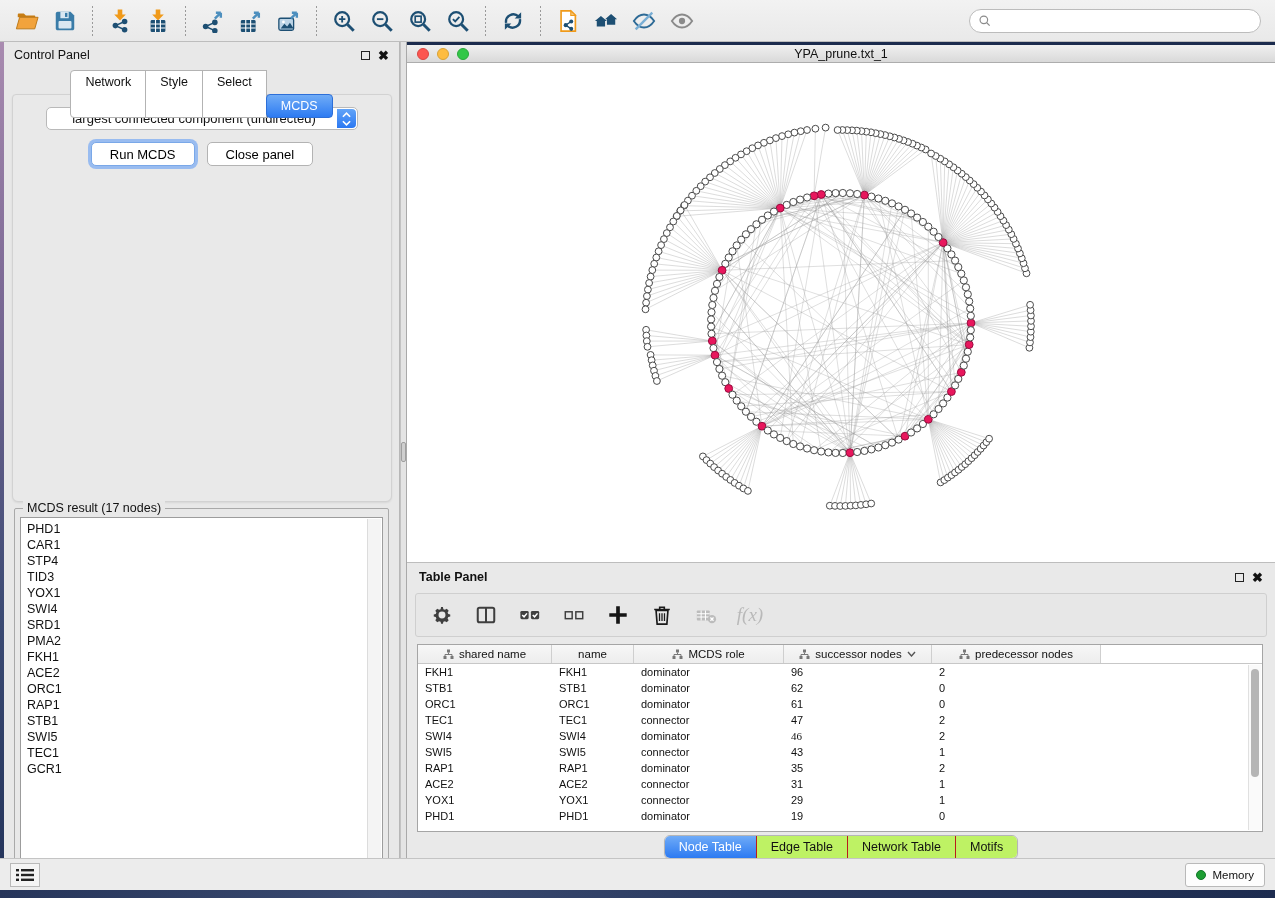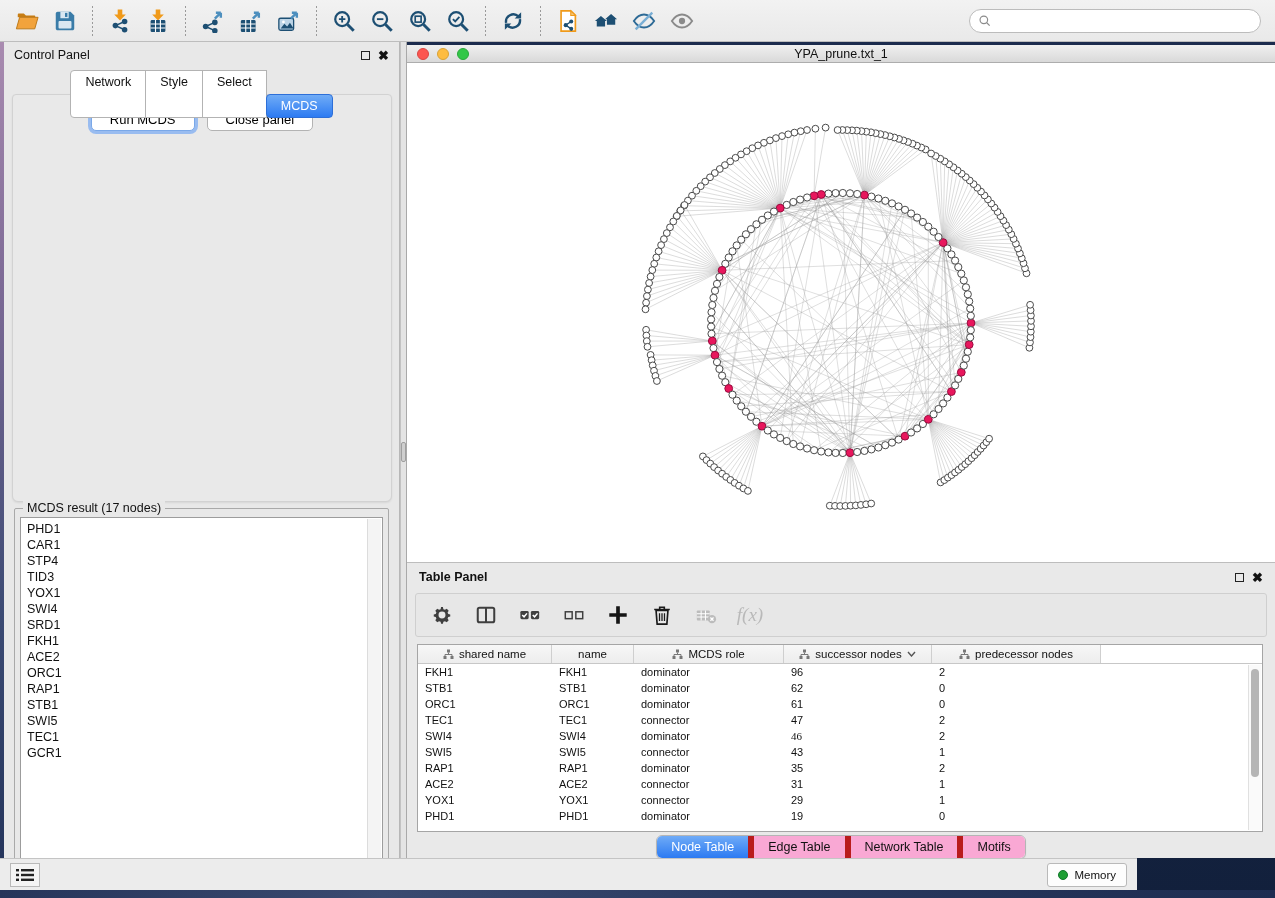--- a/index.html
+++ b/index.html
@@ -94,26 +94,26 @@
   .th { display:flex; align-items:center; justify-content:center; gap:5px; font-size:11.5px; border-right:1px solid #cfcfcf; overflow:hidden; }
   .th svg { flex:0 0 auto; }
   .tbody .tr { display:flex; height:16px; }
   .td { font-size:11px; line-height:16px; padding:0 6px 0 7px; white-space:nowrap; overflow:hidden; }
   .td.num { text-align:left; padding-right:15px; }
   .tscroll { position:absolute; right:1px; top:20px; width:13px; bottom:1px; background:#fafafa; border-left:1px solid #e0e0e0; }
   .tscroll .thumb { position:absolute; left:2px; right:2px; top:4px; height:108px; background:#b5b5b5; border-radius:6px; }
 
   .table-tabs { position:absolute; left:0; right:0; top:272px; display:flex; justify-content:center; }
   .tt-wrap { display:flex; background:#fff; border:1px solid #b5b5b5; border-radius:6px; overflow:hidden; box-shadow:0 1px 1px rgba(0,0,0,.12); }
-  .tt-tab { padding:4px 14px; font-size:12.5px; border-left:6px solid #b91c1c; cursor:pointer; background:#f9a8d4; }
+  .tt-tab { padding:4px 14px; font-size:12.5px; border-left:1px solid #b91c1c; cursor:pointer; background:#bef264; }
   .tt-tab:first-child { border-left:none; }
   .tt-tab.active { background:linear-gradient(180deg,#6fabf7,#2c7af2); color:#fff; }
 
   
-  .status-bar { position:absolute; left:0; top:858px; width:1137px; height:32px; background:#ececec; border-top:1px solid #c4c4c4;
+  .status-bar { position:absolute; left:0; top:858px; width:1275px; height:32px; background:#ececec; border-top:1px solid #c4c4c4;
     display:flex; align-items:center; padding:12px 10px; }
   .list-btn { width:30px; height:24px; background:#f4f4f4; border:1px solid #b9b9b9; display:flex; align-items:center; justify-content:center; cursor:pointer; }
   .memory-btn { margin-left:auto; height:24px; padding:0 10px; background:#fdfdfd; border:1px solid #b9b9b9; border-radius:3px;
     display:flex; align-items:center; gap:6px; font-size:11.5px; cursor:pointer; }
   .memory-dot { width:10px; height:10px; border-radius:50%; background:#1d9e33; border:1px solid #12762a; }
 </style>
 </head>
 <body>
 
 <div class="desktop-left"></div>
@@ -270,36 +270,48 @@
       <span class="close-btn">✖</span>
     </span>
   </div>
   <div class="cp-tabs" id="cp-tabs">
       <div class="cp-tab">Network</div>
       <div class="cp-tab">Style</div>
       <div class="cp-tab">Select</div>
       <div class="cp-tab active">MCDS</div>
     </div>
   <div class="cp-body">
+    <div class="combo">
+      <span style="padding-right:16px;">largest connected component (undirected)</span>
+      <span class="stepper">
+        <svg viewBox="0 0 10 6">
+            <path d="M1 5l4-4 4 4" fill="none" stroke="#fff" stroke-width="1.8"></path>
+          </svg>
+        <svg viewBox="0 0 10 6">
+            <path d="M1 1l4 4 4-4" fill="none" stroke="#fff" stroke-width="1.8"></path>
+          </svg>
+      </span>
+    </div>
     <div class="btn-row">
       <button class="push-btn focused">Run MCDS</button>
       <button class="push-btn">Close panel</button>
     </div>
   </div>
   <div class="result-group">
     <span class="result-legend">MCDS result (17 nodes)</span>
     <div class="result-list" id="result-list">
       <div class="result-scroll"></div>
     <div class="result-item">PHD1</div>
         <div class="result-item">CAR1</div>
         <div class="result-item">STP4</div>
         <div class="result-item">TID3</div>
         <div class="result-item">YOX1</div>
         <div class="result-item">SWI4</div>
         <div class="result-item">SRD1</div>
+        <div class="result-item">PMA2</div>
         <div class="result-item">FKH1</div>
         <div class="result-item">ACE2</div>
         <div class="result-item">ORC1</div>
         <div class="result-item">RAP1</div>
         <div class="result-item">STB1</div>
         <div class="result-item">SWI5</div>
         <div class="result-item">TEC1</div>
         <div class="result-item">GCR1</div>
       </div>
   </div>

